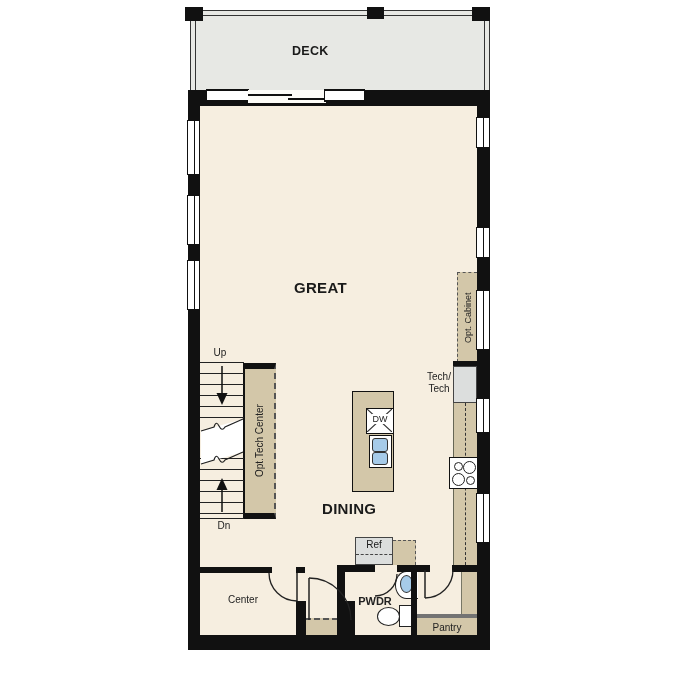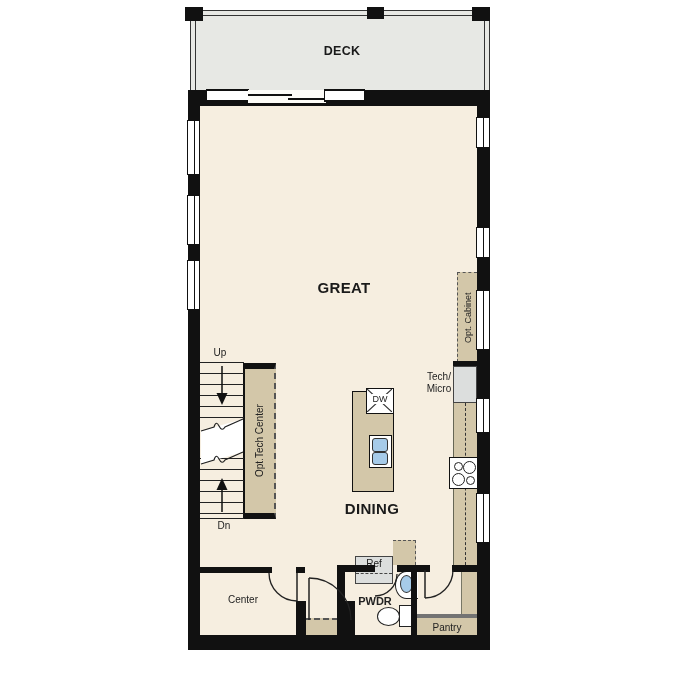--- a/index.html
+++ b/index.html
@@ -11,21 +11,21 @@
   .tan{background:#d3c7a9;}
   .gray{background:#dcdedd;}
   .deck{position:absolute;background:#e7e8e4;border:1px solid #333;}
   .deck-rail{position:absolute;left:4px;top:4px;right:4px;bottom:0;
              border-top:1px solid #333;border-left:1px solid #333;border-right:1px solid #333;}
   .win-v{position:absolute;background:#fff;border:1px solid #111;}
   .win-v::before{content:"";position:absolute;left:50%;top:0;bottom:0;border-left:1px solid #111;}
   .win-h{position:absolute;background:#fff;border-top:2.5px solid #111;border-bottom:2.5px solid #111;
          border-left:1px solid #111;border-right:1px solid #111;}
   .tread{position:absolute;left:200px;width:44px;height:1px;background:#222;}
-  .room-label{position:absolute;font-weight:bold;font-size:15px;text-align:center;letter-spacing:.3px;}
+  .room-label{position:absolute;font-weight:bold;font-size:15px;text-align:left;letter-spacing:.3px;}
   .small-label{position:absolute;font-size:10px;text-align:center;color:#222;}
   .vtext{display:flex;align-items:center;justify-content:center;height:100%;width:100%;
          writing-mode:vertical-rl;transform:rotate(180deg);font-size:10px;color:#222;}
   .burner{position:absolute;background:#fff;border:1.5px solid #222;border-radius:50%;}
   .basin{position:absolute;background:#a6cbe9;border:1.5px solid #333;border-radius:3px;}
   svg.overlay{position:absolute;left:0;top:0;pointer-events:none;}
   .dw-label{position:absolute;left:0;right:0;top:5px;text-align:center;font-size:9px;color:#222;}
   .dw-label span{background:#fff;padding:0 1px;}
 </style>
 </head>
@@ -59,36 +59,36 @@
     <div class="abs" style="left:11px;top:0;height:100%;border-left:1.5px dashed #333;"></div>
   </div>
   <div class="abs" style="left:449px;top:457px;width:29px;height:32px;background:#fff;border:1.5px solid #111;box-sizing:border-box;">
     <div class="burner" style="left:4px;top:4px;width:7px;height:7px;"></div>
     <div class="burner" style="left:13px;top:3px;width:11px;height:11px;"></div>
     <div class="burner" style="left:2px;top:15px;width:11px;height:11px;"></div>
     <div class="burner" style="left:16px;top:18px;width:7px;height:7px;"></div>
   </div>
   <div class="small-label" style="left:421px;top:371px;width:36px;line-height:12px;">
     <span style="display:block;">Tech/</span>
-    <span style="display:block;">Micro</span>
+    <span style="display:block;">Tech</span>
   </div>
 
   <div class="abs tan" style="left:352px;top:391px;width:42px;height:101px;border:1.5px solid #111;box-sizing:border-box;"></div>
-  <div class="abs" style="left:366px;top:388px;width:28px;height:26px;background:#fff;border:1.5px solid #111;box-sizing:border-box;">
+  <div class="abs" style="left:366px;top:408px;width:28px;height:26px;background:#fff;border:1.5px solid #111;box-sizing:border-box;">
     <svg width="25" height="23" viewBox="0 0 25 23" style="display:block;">
       <path d="M0,0 L25,23 M25,0 L0,23" stroke="#333" stroke-width="1.2" fill="none"></path>
     </svg>
     <div class="dw-label"><span>DW</span></div>
   </div>
   <div class="abs" style="left:369px;top:435px;width:23px;height:33px;background:#fff;border:1.5px solid #111;box-sizing:border-box;">
     <div class="basin" style="left:2px;top:2px;width:14px;height:12px;"></div>
     <div class="basin" style="left:2px;top:16px;width:14px;height:11px;"></div>
   </div>
 
-  <div class="abs gray" style="left:355px;top:556px;width:38px;height:28px;border:1px solid #444;box-sizing:border-box;">
+  <div class="abs gray" style="left:355px;top:537px;width:38px;height:28px;border:1px solid #444;box-sizing:border-box;">
     <div style="font-size:10px;text-align:center;margin-top:1px;">Ref</div>
     <div class="abs" style="left:0;top:16px;width:100%;border-top:1.5px dashed #444;"></div>
   </div>
   <div class="abs tan" style="left:393px;top:540px;width:23px;height:25px;border-top:1.5px dashed #555;border-right:1.5px dashed #555;box-sizing:border-box;"></div>
 
   <div class="abs tan" style="left:305px;top:618px;width:42px;height:19px;border-top:2px dashed #555;box-sizing:border-box;"></div>
   <div class="abs tan" style="left:461px;top:570px;width:16px;height:66px;border-left:1px solid #776;box-sizing:border-box;"></div>
   <div class="abs tan" style="left:417px;top:614px;width:60px;height:23px;border-top:4px solid #737373;box-sizing:border-box;">
     <div class="small-label" style="left:0;right:0;top:4px;">Pantry</div>
   </div>

